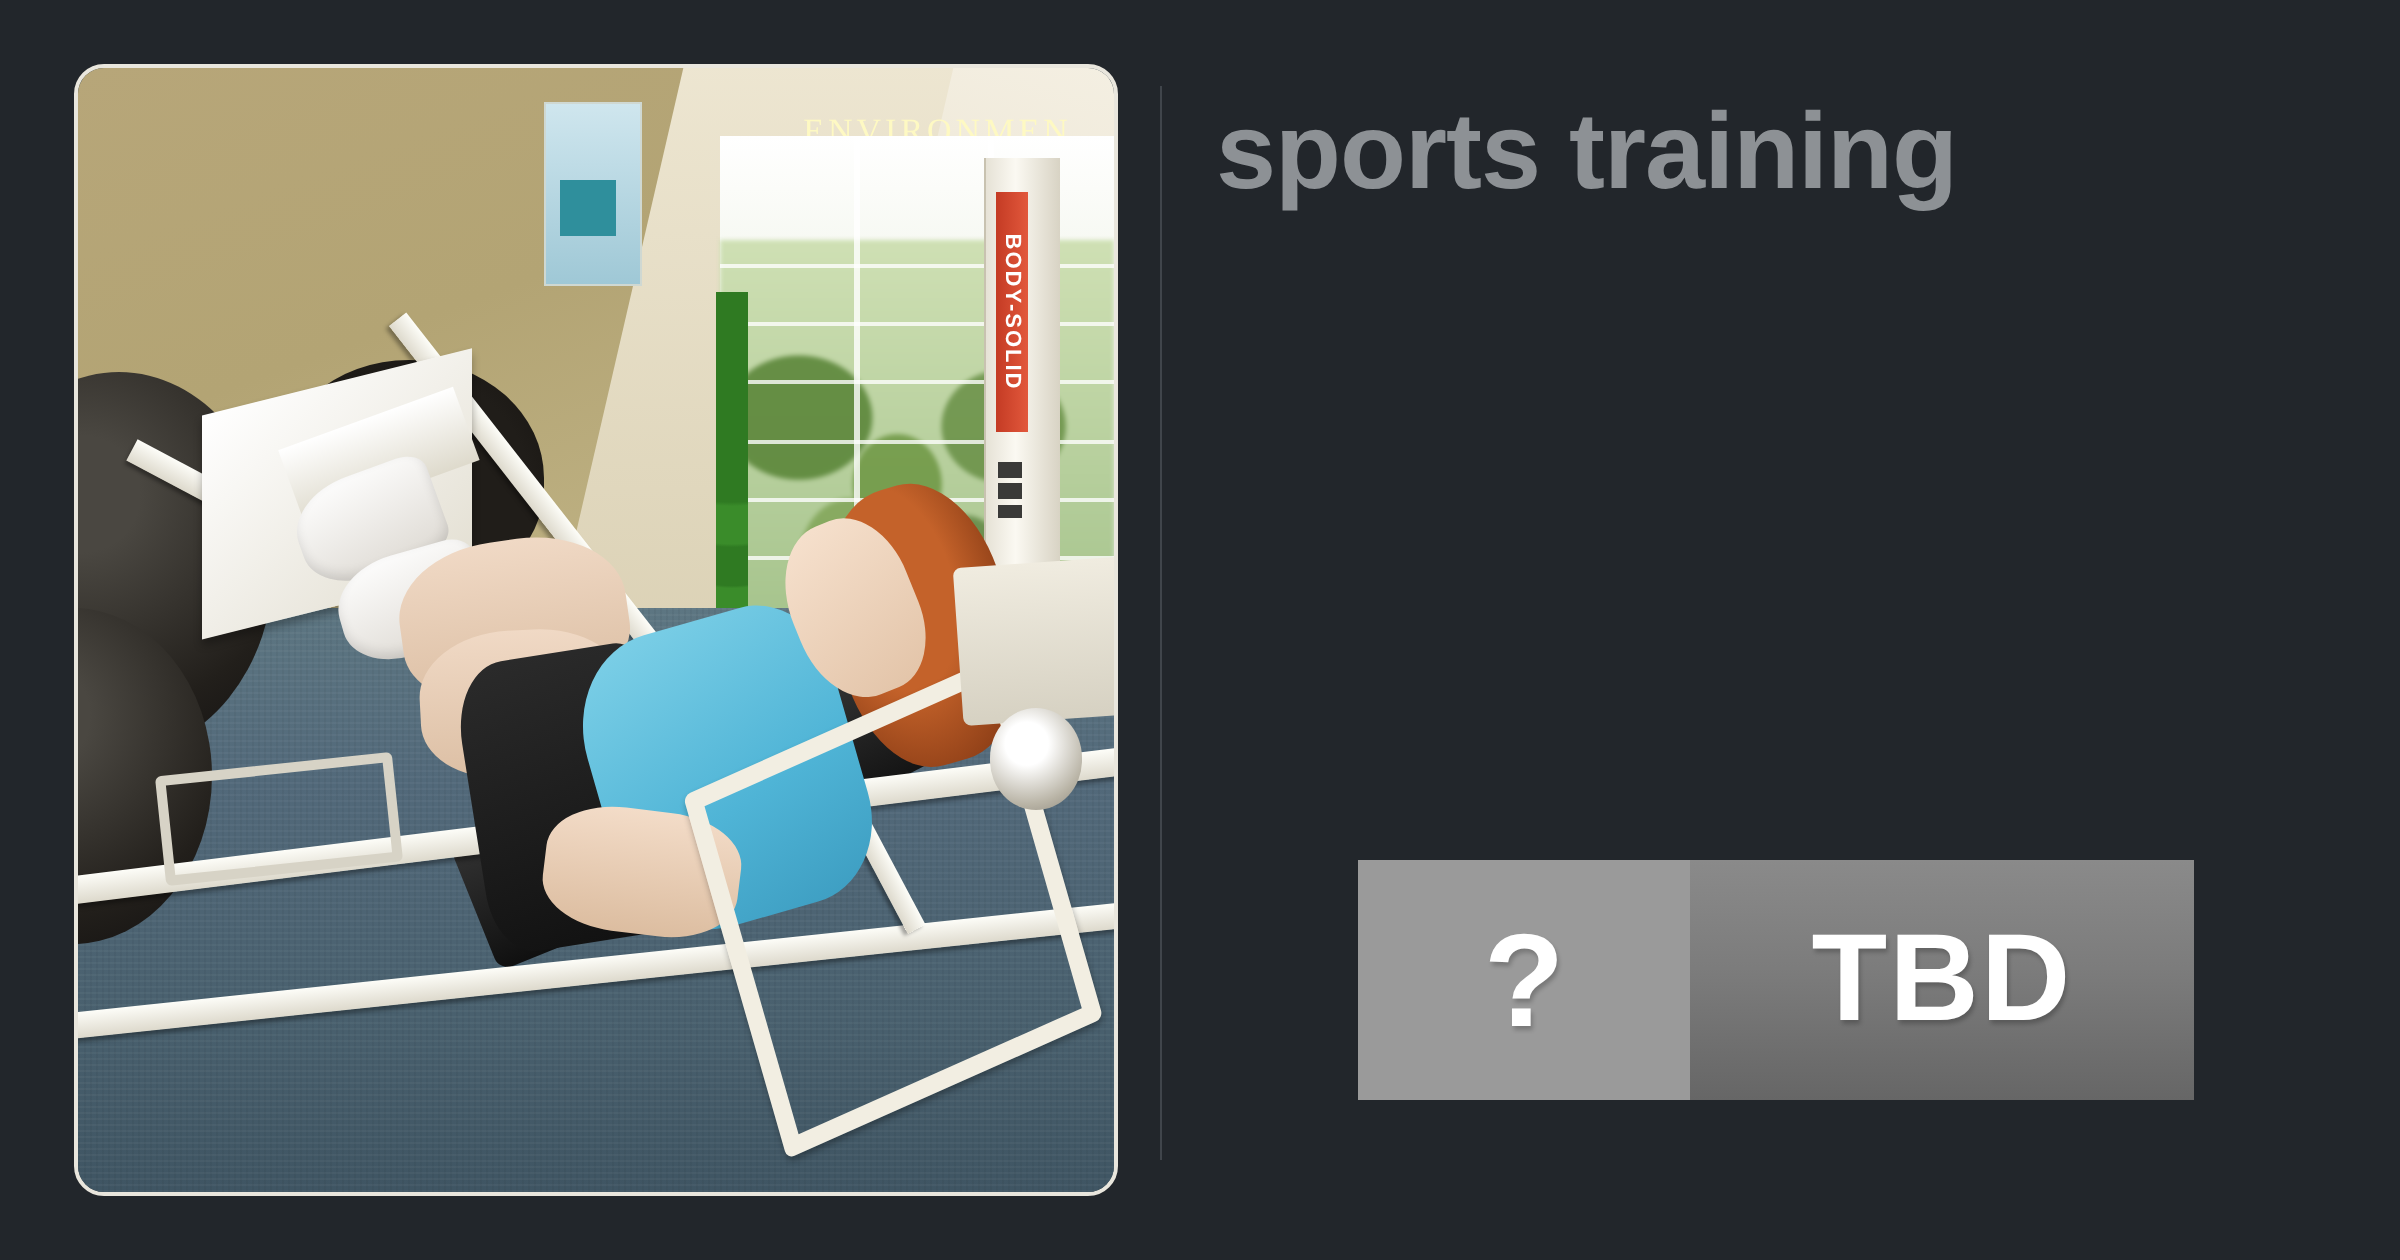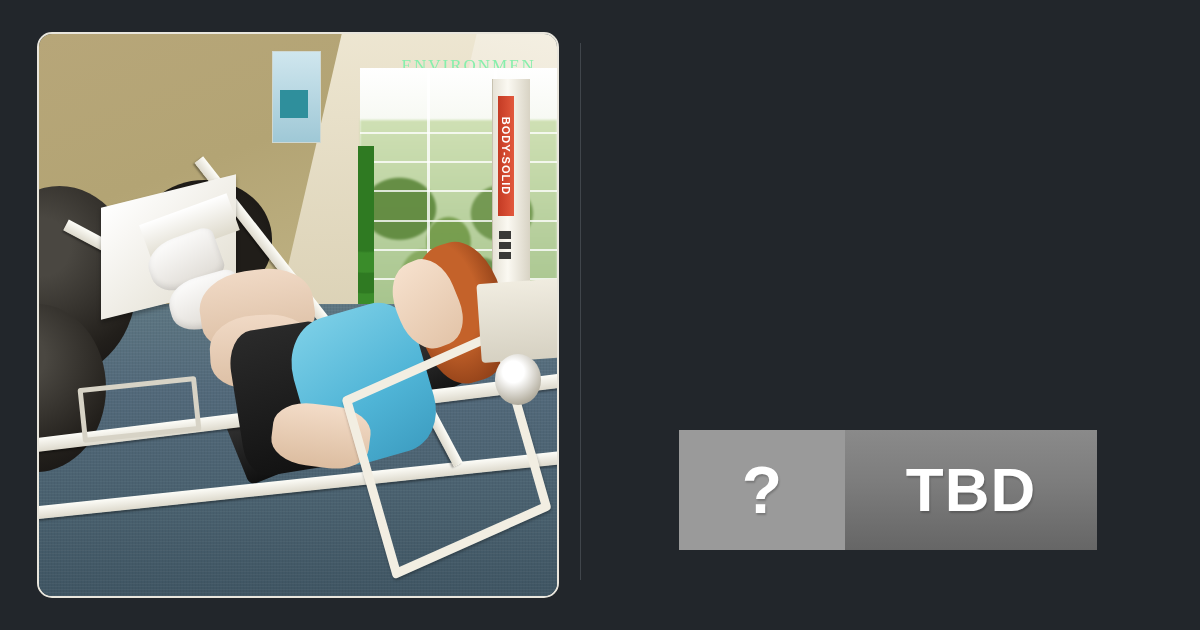--- a/index.html
+++ b/index.html
@@ -80,21 +80,21 @@
     width: 5.5%; height: 5%;
     background: #2f8f9c;
   }
   .env-text {
     position: absolute;
     left: 70%;
     top: 4%;
     font-family: "Liberation Serif", serif;
     font-size: 17px;
     letter-spacing: 2px;
-    color: #86efac;
+    color: #fef9c3;
     white-space: nowrap;
   }
 
   
   .window {
     position: absolute;
     left: 62%;
     top: 6%;
     width: 38%;
     height: 52%;
@@ -493,20 +493,21 @@
         <div class="roller"></div>
         <div class="handle"></div>
 
       </div>
     </div>
   </div>
 
   <div class="divider"></div>
 
   <div class="content">
+    <h1 class="title">sports training</h1>
   </div>
 
   <div class="badge">
     <div class="badge-q">
       <span>?</span>
     </div>
     <div class="badge-tbd">
       <span>TBD</span>
     </div>
   </div>

